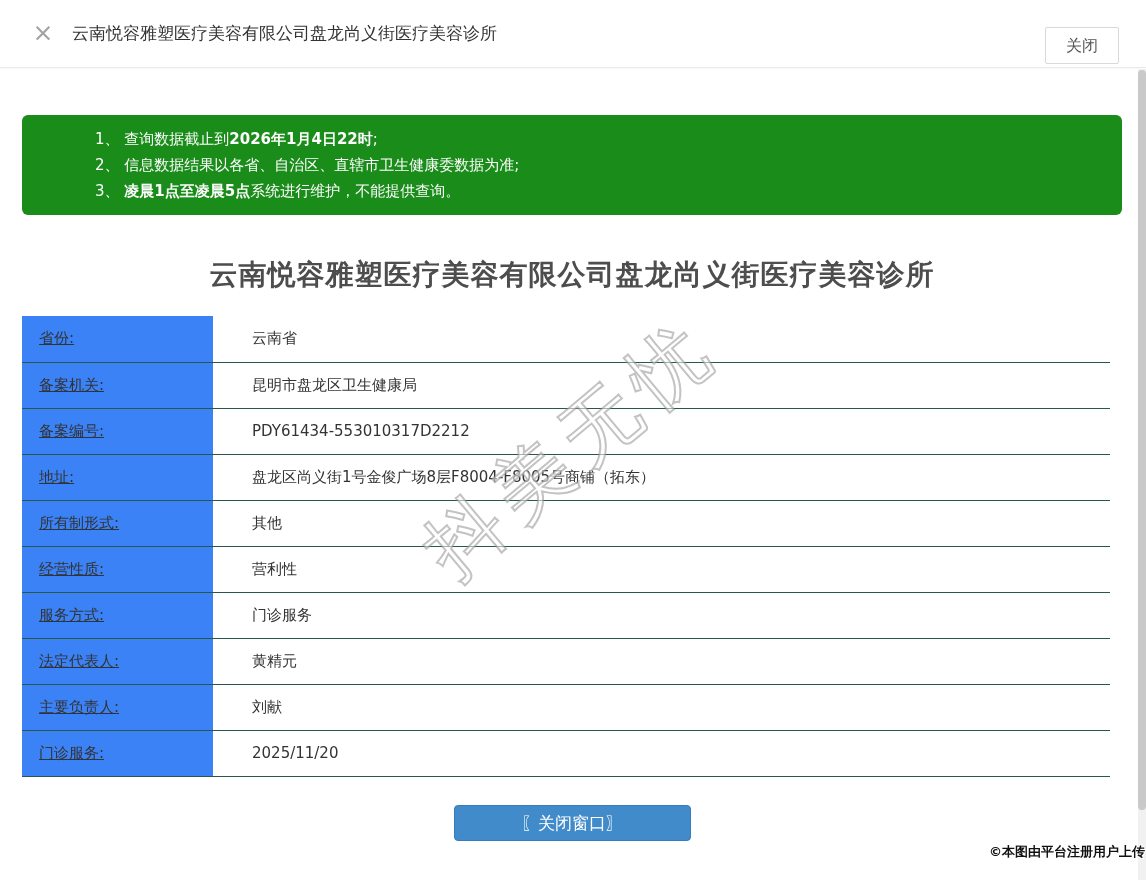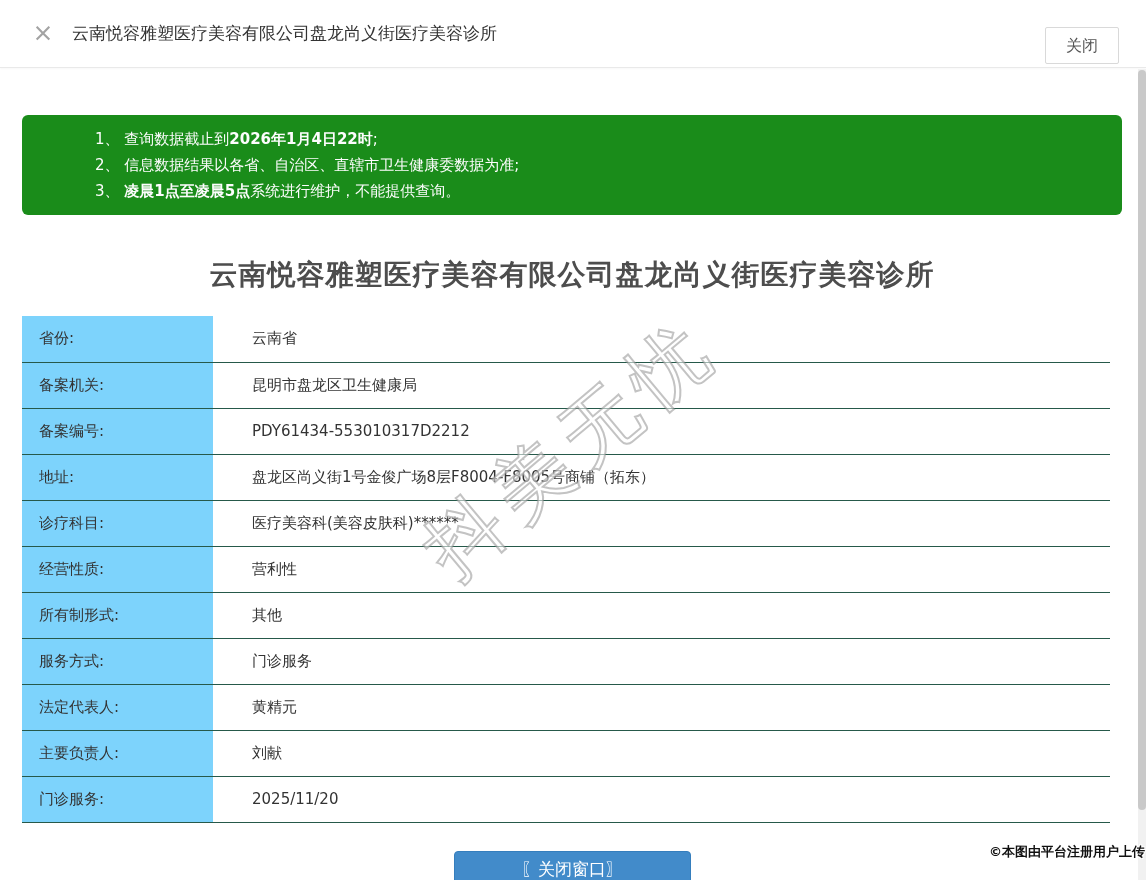--- a/index.html
+++ b/index.html
@@ -29,21 +29,21 @@
             border-radius:6px; padding:11px 20px 11px 73px; color:#fff; }
   .notice-line { font-size:15px; line-height:26px; color:#fdfdfd; }
   .notice-line b { font-weight:bold; }
 
   .main-title { margin-top:41px; width:1100px; text-align:center;
                 font-size:28px; font-weight:bold; color:#4d4d4d; letter-spacing:1px; }
 
   .info-table { margin-top:22px; width:1088px; border-collapse:collapse; }
   .info-table td { height:46px; border-bottom:1px solid #26594a; font-size:15px; color:#333;
                    vertical-align:middle; }
-  .info-table td.lbl { width:191px; background:#7dd3fc; padding-left:17px; }
+  .info-table td.lbl { width:191px; background:#3b82f6; padding-left:17px;text-decoration:underline; }
   .info-table td.val { padding-left:39px; }
 
   .footer-actions { margin-top:28px; width:1100px; text-align:center; }
   .btn-close-window { display:inline-block; width:237px; height:36px; background:#428bca;
                       border:1px solid #357ebd; border-radius:4px; color:#fff;
                       font-size:17px; line-height:34px; text-align:center; cursor:pointer; }
 
   
   .watermark { position:absolute; left:332px; top:398px; width:480px; text-align:center;
                transform:rotate(-40deg); font-size:76px; letter-spacing:12px;
@@ -90,30 +90,26 @@
         </tr>
         <tr>
           <td class="lbl">备案编号:</td>
           <td class="val">PDY61434-553010317D2212</td>
         </tr>
         <tr>
           <td class="lbl">地址:</td>
           <td class="val">盘龙区尚义街1号金俊广场8层F8004-F8005号商铺（拓东）</td>
         </tr>
         <tr>
-          <td class="lbl">诊疗科目:</td>
-          <td class="val">医疗美容科(美容皮肤科)******</td>
+          <td class="lbl">所有制形式:</td>
+          <td class="val">其他</td>
         </tr>
         <tr>
           <td class="lbl">经营性质:</td>
           <td class="val">营利性</td>
-        </tr>
-        <tr>
-          <td class="lbl">所有制形式:</td>
-          <td class="val">其他</td>
         </tr>
         <tr>
           <td class="lbl">服务方式:</td>
           <td class="val">门诊服务</td>
         </tr>
         <tr>
           <td class="lbl">法定代表人:</td>
           <td class="val">黄精元</td>
         </tr>
         <tr>

